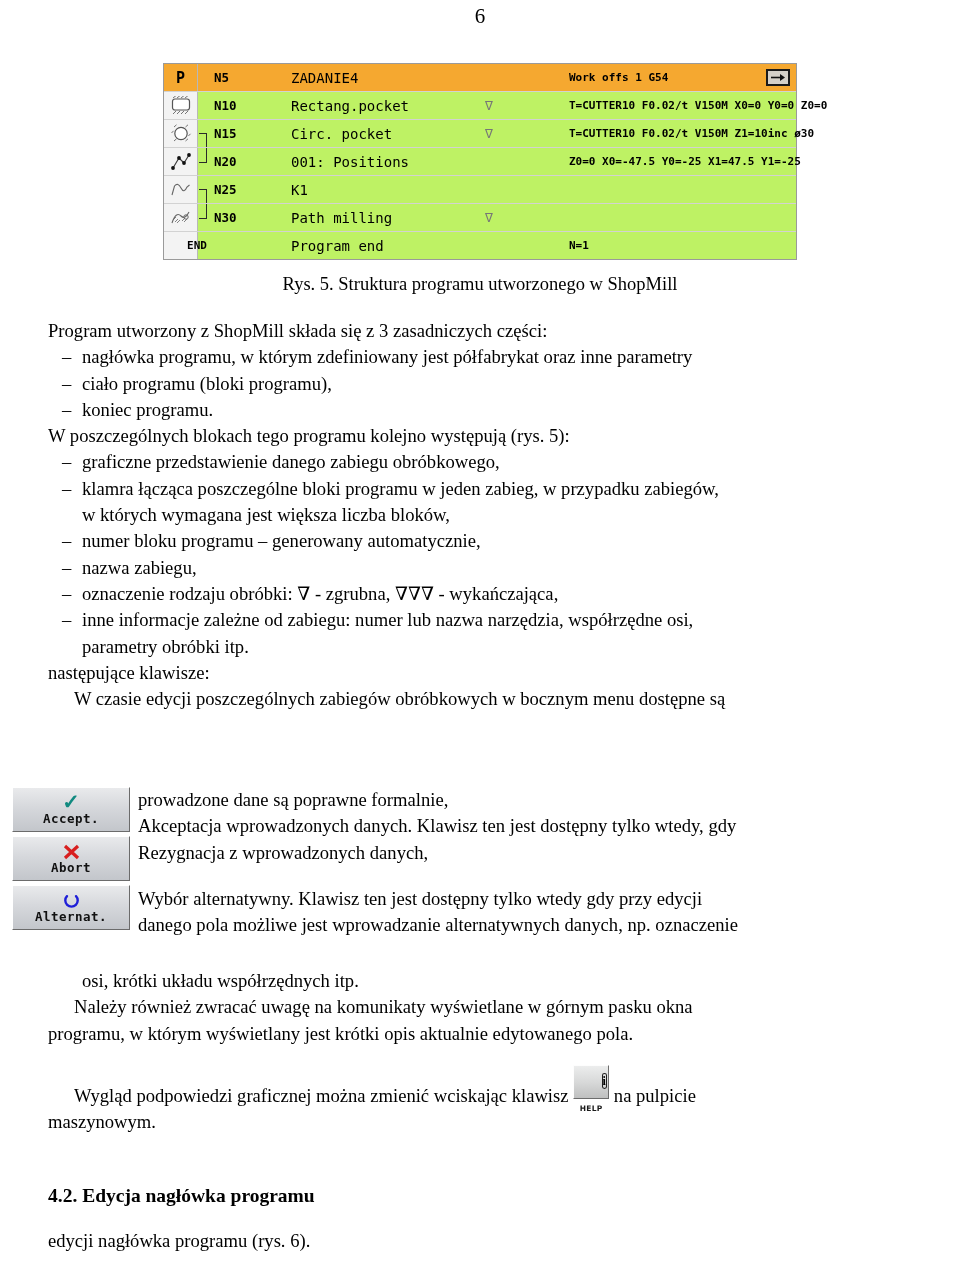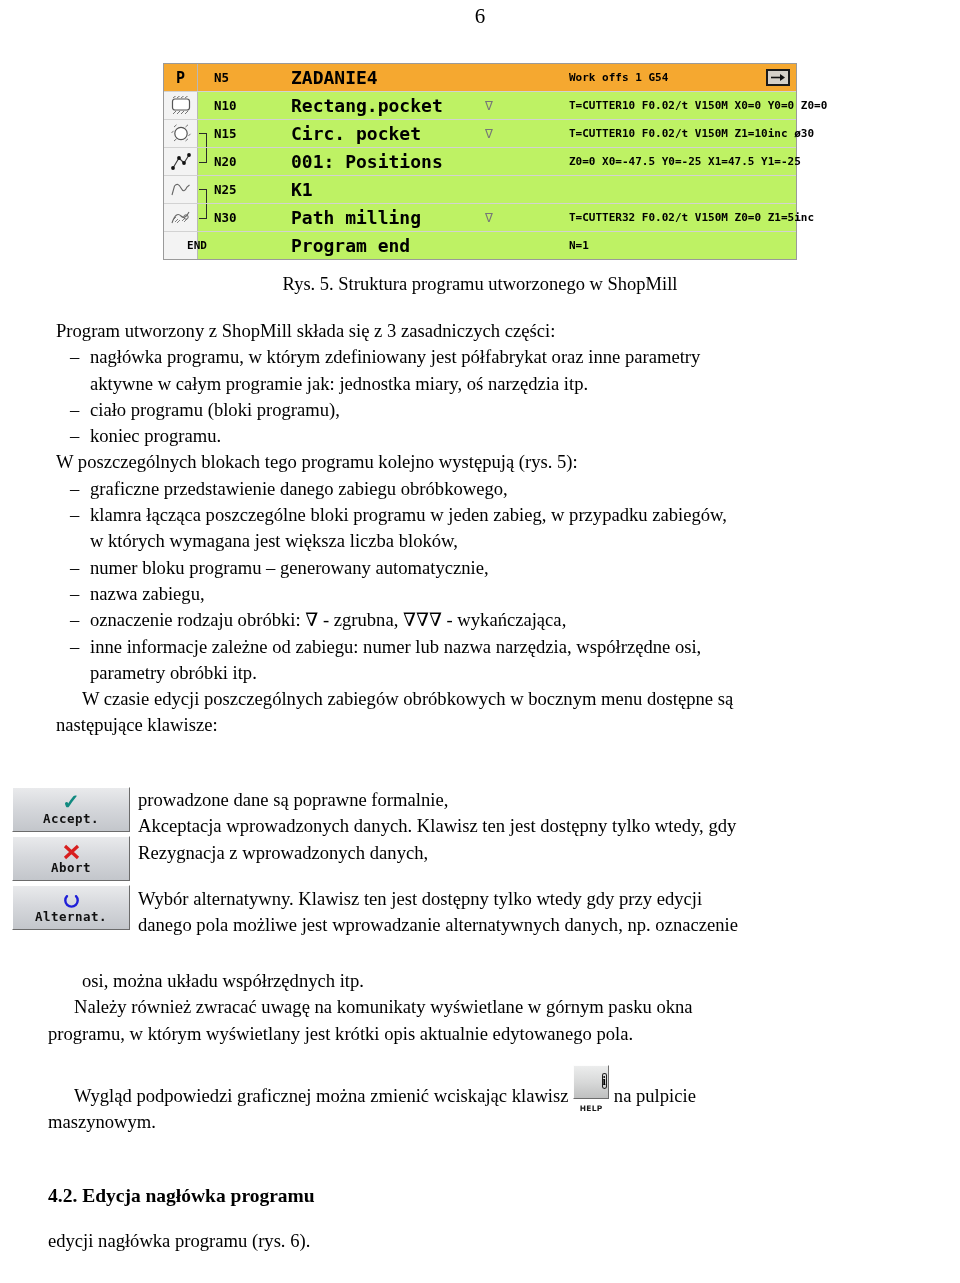--- a/index.html
+++ b/index.html
@@ -93,22 +93,22 @@
   .sm-num {
     width: 38px;
     min-width: 38px;
     font-size: 12.5px;
     font-weight: bold;
     font-family: "DejaVu Sans Mono", monospace;
   }
   .sm-name {
     width: 155px;
     min-width: 155px;
-    font-size: 18px;
-    font-weight: bold;
+    font-size: 14px;
+    font-weight: normal;
     font-family: "DejaVu Sans Mono", monospace;
   }
   .sm-mark {
     width: 45px;
     min-width: 45px;
     font-size: 13px;
     color: #777777;
     text-align: left;
   }
   .sm-params {
@@ -150,21 +150,21 @@
     left: 0;
     width: 960px;
     text-align: center;
     font-size: 18.5px;
     margin-top: 16px;
   }
 
   
   .body-text {
     position: absolute;
-    left: 56px;
+    left: 48px;
     top: 318px;
     width: 872px;
     font-size: 18.6px;
     line-height: 1.415;
   }
   .para { margin: 0 0 0 0; }
   .para.justify { text-align: justify; text-justify: inter-word; }
   .indent { text-indent: 26px; }
   .dash-item {
     display: flex;
@@ -423,21 +423,20 @@
         <circle cx="16" cy="9" r="2.2" fill="none" stroke="#666" stroke-width="1"></circle>
       </svg>
     </div>
     <div class="sm-bracket-cell">
       <span class="bracket bottom"></span>
     </div>
     <div class="sm-body">
       <span class="sm-num">N30</span>
       <span class="sm-name">Path milling</span>
       <span class="sm-mark">∇</span>
-      <span class="sm-params">T=CUTTER32 F0.02/t V150M Z0=0 Z1=5inc</span>
     </div>
   </div>
 
   <div class="sm-row">
     <div class="sm-icon-cell">
       <span class="endlabel">END</span>
     </div>
     <div class="sm-bracket-cell"></div>
     <div class="sm-body">
       <span class="sm-num"></span>
@@ -453,21 +452,20 @@
 <div class="body-text">
 
   <div class="para">Program utworzony z ShopMill składa się z 3 zasadniczych części:</div>
 
   <div class="dash-item">
     <span class="dash">–</span>
     <span class="dash-body justify">
       <span>nagłówka programu, w którym zdefiniowany jest półfabrykat oraz inne parametry</span>
     </span>
   </div>
-  <div class="cont">aktywne w całym programie jak: jednostka miary, oś narzędzia itp.</div>
 
   <div class="dash-item">
     <span class="dash">–</span>
     <span class="dash-body">
       <span>ciało programu (bloki programu),</span>
     </span>
   </div>
 
   <div class="dash-item">
     <span class="dash">–</span>
@@ -515,22 +513,22 @@
   </div>
 
   <div class="dash-item">
     <span class="dash">–</span>
     <span class="dash-body justify">
       <span>inne informacje zależne od zabiegu: numer lub nazwa narzędzia, współrzędne osi,</span>
     </span>
   </div>
   <div class="cont">parametry obróbki itp.</div>
 
+  <div class="para">następujące klawisze:</div>
   <div class="para indent justify">W czasie edycji poszczególnych zabiegów obróbkowych w bocznym menu dostępne są</div>
-  <div class="para">następujące klawisze:</div>
 </div>
 
 <div class="keys-block">
 
   <div class="softkey">
     <span class="sk-icon">
       <span class="check-glyph">✓</span>
     </span>
     <span class="sk-label">Accept.</span>
   </div>
@@ -557,21 +555,21 @@
 <div class="keys-text">
   <div>prowadzone dane są poprawne formalnie,</div>
   <div>Akceptacja wprowadzonych danych. Klawisz ten jest dostępny tylko wtedy, gdy</div>
   <div>Rezygnacja z wprowadzonych danych,</div>
   <div class="gap"></div>
   <div>Wybór alternatywny. Klawisz ten jest dostępny tylko wtedy gdy przy edycji</div>
   <div>danego pola możliwe jest wprowadzanie alternatywnych danych, np. oznaczenie</div>
 </div>
 
 <div class="tail-text">
-  <div class="cont">osi, można układu współrzędnych itp.</div>
+  <div class="cont">osi, krótki układu współrzędnych itp.</div>
   <div class="para indent justify">Należy również zwracać uwagę na komunikaty wyświetlane w górnym pasku okna</div>
   <div class="para">programu, w którym wyświetlany jest krótki opis aktualnie edytowanego pola.</div>
 
   <div style="height:18px"></div>
 
   <div class="para indent justify">
     <span>Wygląd podpowiedzi graficznej można zmienić wciskając klawisz</span>
     <span class="help-key">
       <span class="i-box">i</span>
       <span class="help-label">HELP</span>

